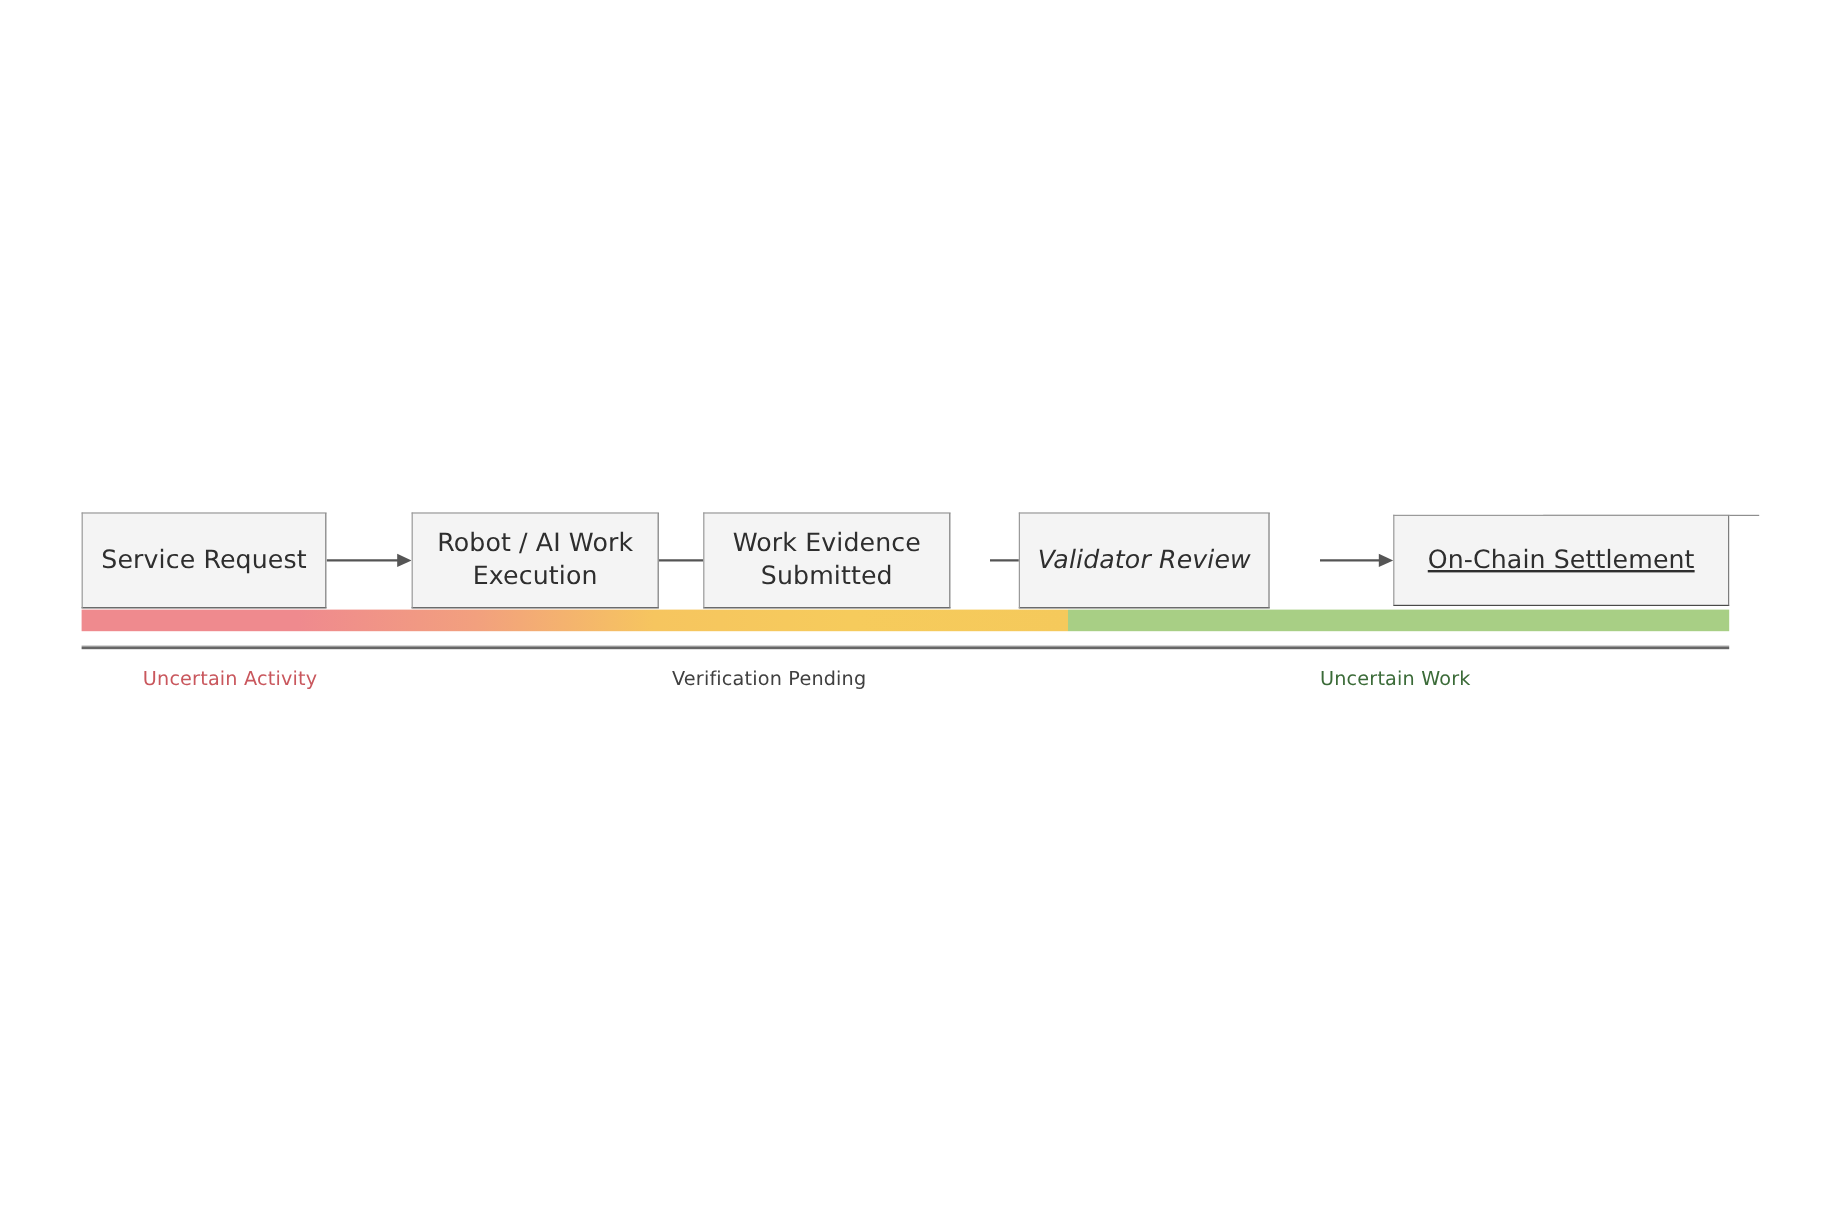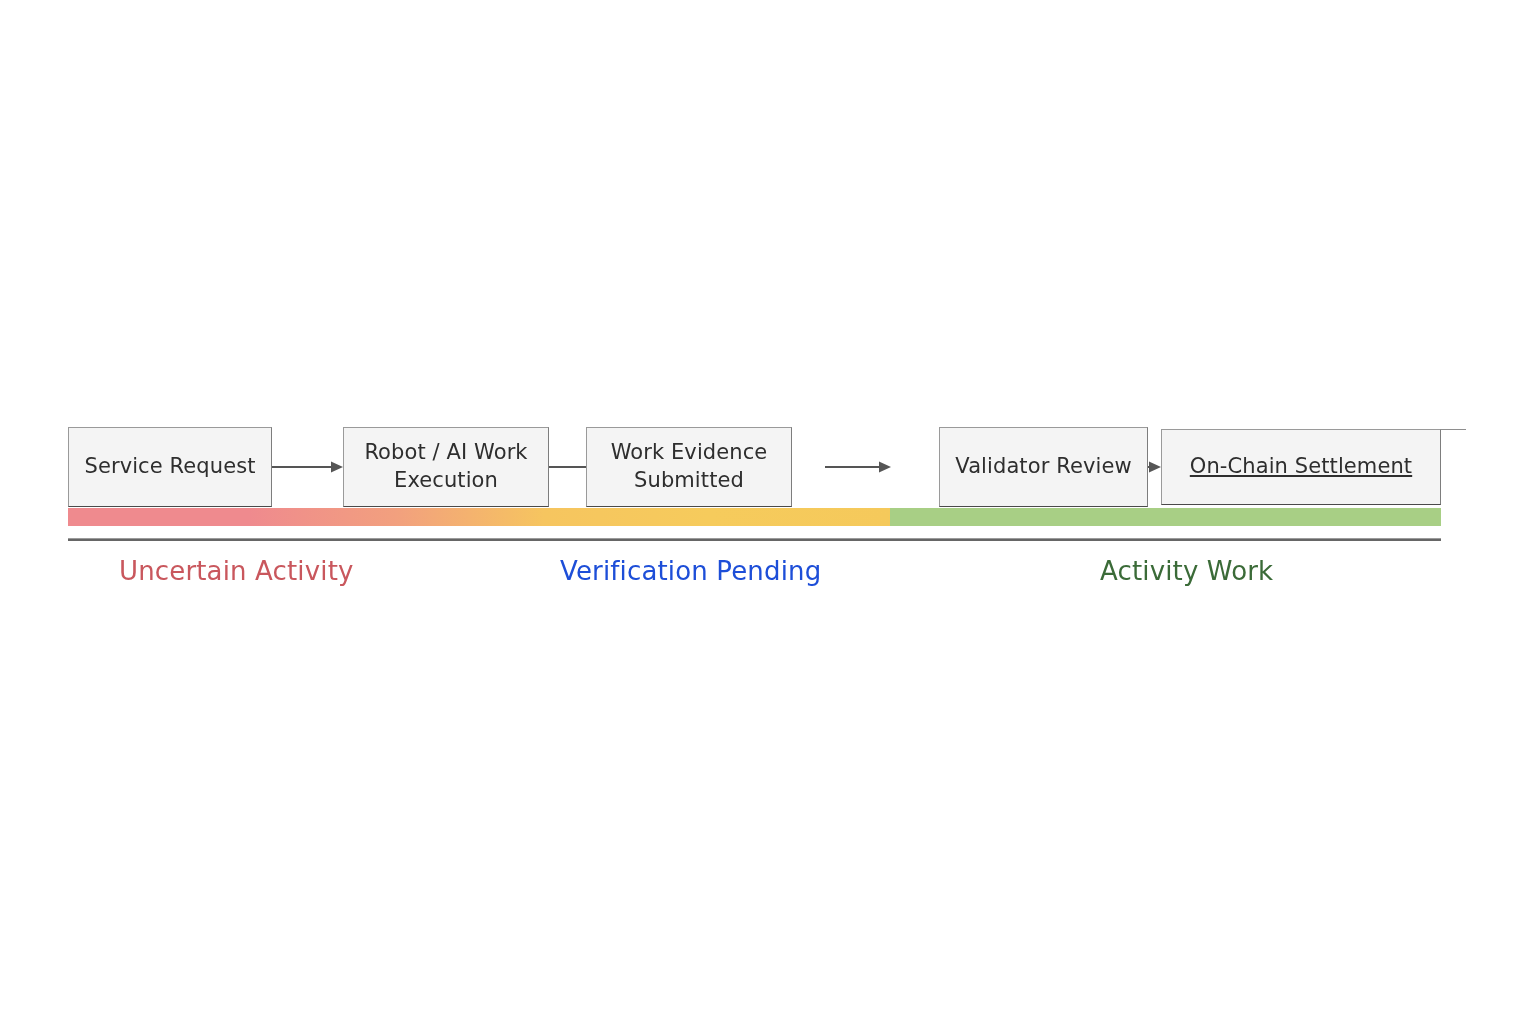--- a/index.html
+++ b/index.html
@@ -71,21 +71,21 @@
   }
   .tail-line {
     position: absolute;
     height: 1.4px;
     background: #8e8e8e;
   }
 
   
   .phase-label {
     position: absolute;
-    font-size: 26px;
+    font-size: 16px;
     letter-spacing: 0.15px;
     white-space: nowrap;
   }
 
   
   .connector { position: absolute; }
 </style>
 </head>
 <body>
 
@@ -108,18 +108,18 @@
     </svg>
     <svg class="connector" width="61" height="16" style="left: 1100px; top: 459px;">
       <line x1="0" y1="8" x2="50" y2="8" stroke="#555555" stroke-width="1.8"></line>
       <polygon points="49,2.5 61,8 49,13.5" fill="#555555"></polygon>
     </svg>
     <div class="node" style="left: 68px; top: 427px; width: 204px; height: 80px;">Service Request</div>
     <div class="node" style="left: 343px; top: 427px; width: 206px; height: 80px;">Robot / AI Work
 Execution</div>
     <div class="node" style="left: 586px; top: 427px; width: 206px; height: 80px;">Work Evidence
 Submitted</div>
-    <div class="node" style="left: 939px; top: 427px; width: 209px; height: 80px;">Validator Review</div>
+    <div class="node" style="left: 849px; top: 427px; width: 209px; height: 80px; font-style: italic;">Validator Review</div>
     <div class="node" style="left: 1161px; top: 429px; width: 280px; height: 76px; text-decoration: underline;">On-Chain Settlement</div>
     <div class="phase-label" style="left: 119px; top: 556px; color: rgb(201, 87, 93);">Uncertain Activity</div>
-    <div class="phase-label" style="left: 560px; top: 556px; color: #1d4ed8;">Verification Pending</div>
-    <div class="phase-label" style="left: 1100px; top: 556px; color: rgb(59, 107, 56);">Activity Work</div>
+    <div class="phase-label" style="left: 560px; top: 556px; color: #404040;">Verification Pending</div>
+    <div class="phase-label" style="left: 1100px; top: 556px; color: rgb(59, 107, 56);">Uncertain Work</div>
   </div>
 
 </body></html>

